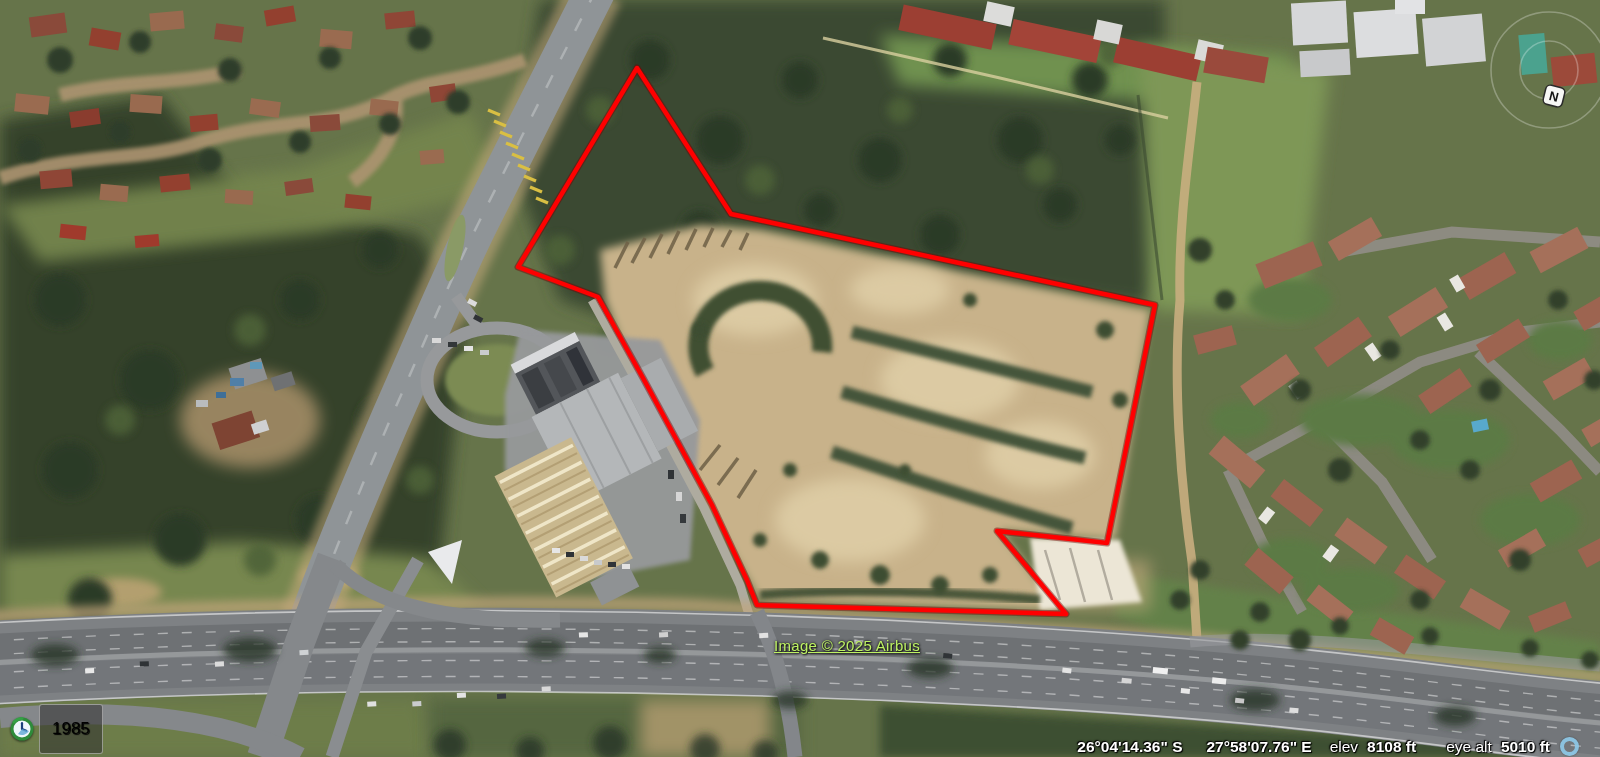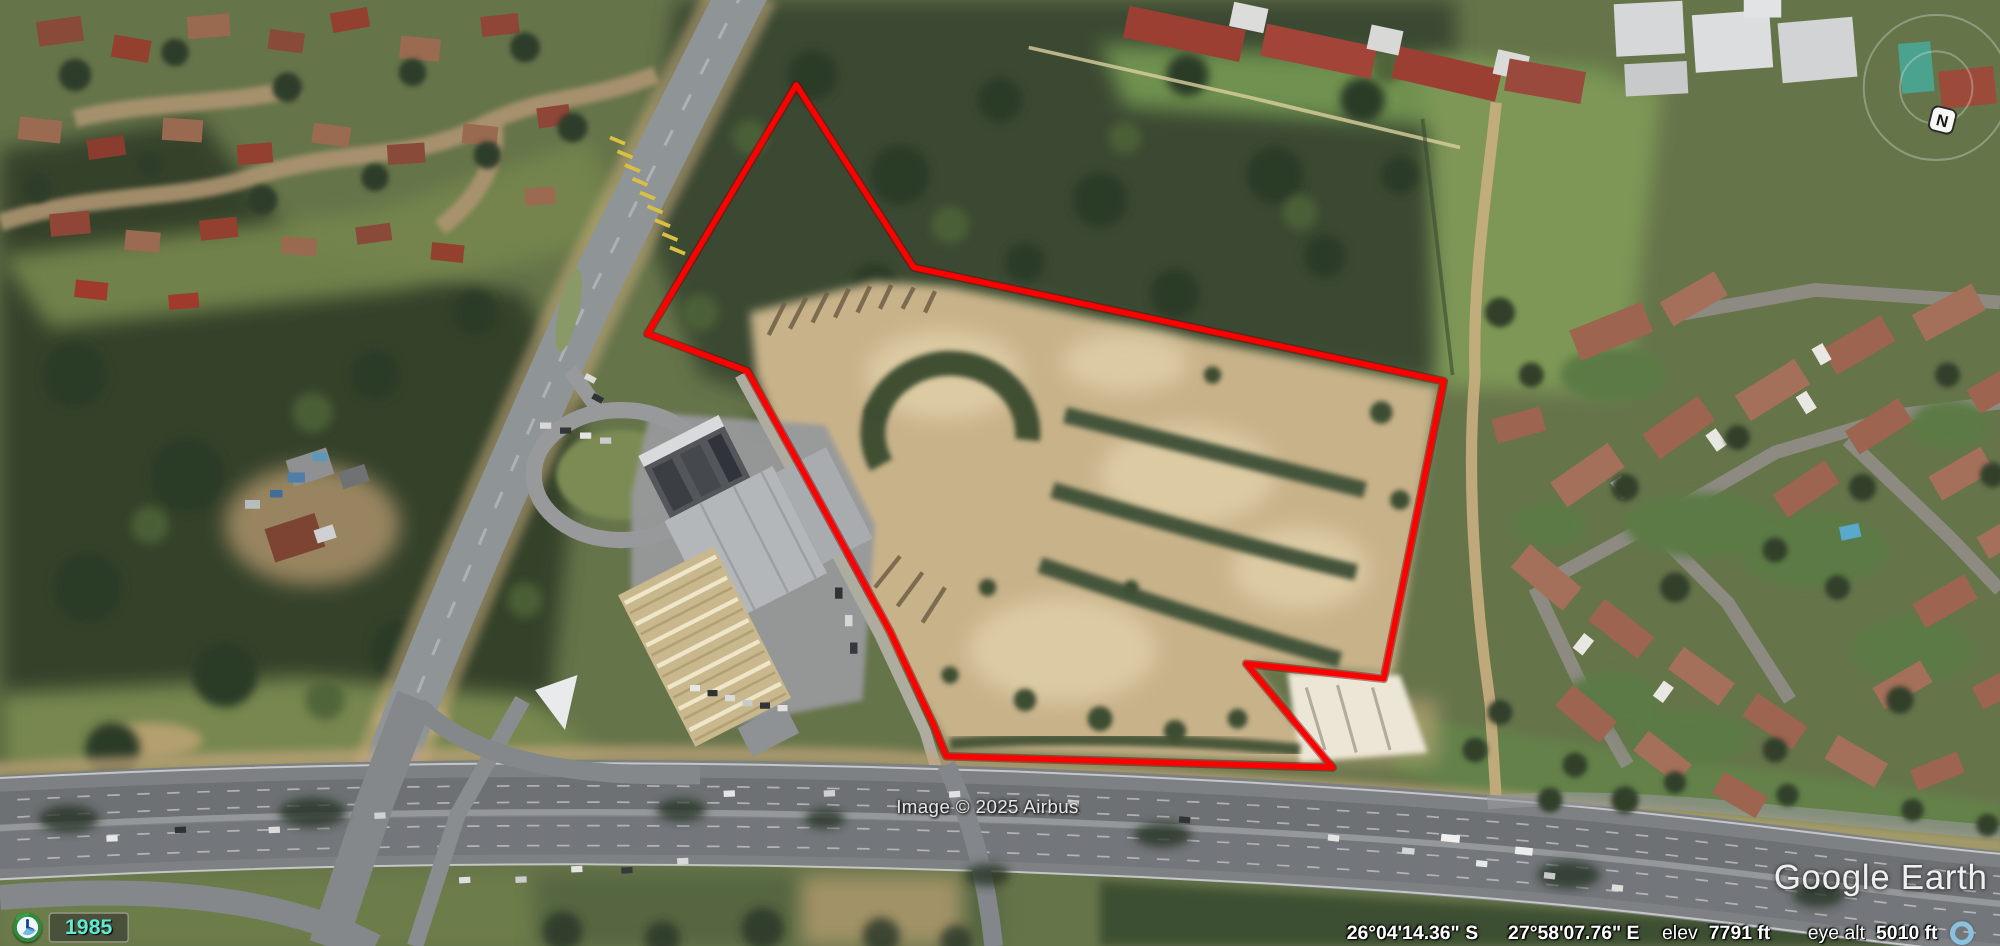--- a/index.html
+++ b/index.html
@@ -1,42 +1,42 @@
 <!DOCTYPE html>
 <html><head>
 <meta charset="utf-8">
 <style>
   html,body{margin:0;padding:0;background:#000;}
   .stage{position:relative;width:1600px;height:757px;overflow:hidden;background:#5f6d45;
          font-family:"Liberation Sans",sans-serif;}
   .stage svg.scene{position:absolute;left:0;top:0;width:1600px;height:757px;display:block;}
 
   
-  .credit{position:absolute;left:660px;top:637px;width:260px;text-align:center;
-          color:#e5e5e5;font-size:15px;letter-spacing:.3px;
-          text-shadow:0 0 3px #000,1px 1px 2px #000;}
+  .credit{position:absolute;left:660px;top:637px;width:260px;text-align:right;
+          color:#bef264;font-size:15px;letter-spacing:.3px;
+          text-shadow:0 0 3px #000,1px 1px 2px #000;text-decoration:underline;}
   .ge-logo{position:absolute;left:1419px;top:686px;color:rgba(255,255,255,.92);
            font-size:28px;font-weight:400;letter-spacing:.5px;
            text-shadow:0 1px 4px rgba(0,0,0,.6),0 0 2px rgba(0,0,0,.5);}
   .statusbar{position:absolute;right:21px;bottom:1px;display:flex;align-items:center;
              color:#fff;font-size:15.5px;font-weight:700;white-space:nowrap;
              text-shadow:1px 1px 1px #000,-1px -1px 1px #000,0 0 3px #000;}
   .statusbar .lat{margin-right:24px;}
   .statusbar .lon{margin-right:18px;}
   .statusbar .lbl{margin-right:9px;font-weight:400;}
   .statusbar .val{margin-right:0;}
   .statusbar .gap{display:inline-block;width:30px;}
   .spinner{display:inline-block;width:11px;height:11px;margin-left:10px;
            border:4px solid rgba(140,197,228,.95);border-radius:50%;
            box-shadow:0 0 2px rgba(0,0,0,.4);}
   .timebox{position:absolute;left:10px;bottom:3px;display:flex;align-items:center;}
   .clock-icon{width:24px;height:24px;margin-right:5px;filter:drop-shadow(0 1px 1px rgba(0,0,0,.6));}
   .year-badge{background:rgba(45,45,45,.55);border:1px solid rgba(230,230,230,.5);
-              border-radius:3px;padding:0 12px;height:22px;line-height:22px;
-              color:#5eead4;font-size:17px;font-weight:700;
+              border-radius:3px;padding:13px 12px;height:22px;line-height:22px;
+              color:#000000;font-size:17px;font-weight:400;
               text-shadow:1px 1px 1px #000;}
   .n-badge{position:absolute;left:1545px;top:87px;width:18px;height:18px;border-radius:4px;
            background:#f7f7f5;color:#151515;font-size:13px;font-weight:700;
            display:flex;align-items:center;justify-content:center;
            transform:rotate(14deg);box-shadow:0 0 0 1.5px #2a2a2a,0 1px 2px rgba(0,0,0,.5);}
 </style>
 </head>
 <body>
 
 <div class="stage">
@@ -493,39 +493,38 @@
     </g>
 
     <g fill="none" stroke="rgba(255,255,255,.28)" stroke-width="1.6">
       <circle cx="1549" cy="70" r="29"></circle>
       <circle cx="1549" cy="70" r="58"></circle>
     </g>
   </svg>
 
   <div class="credit">Image © 2025 Airbus</div>
 
-  <div class="ge-logo">Google Earth</div>
 
   <div class="n-badge">N</div>
 
   <div class="timebox">
     <svg class="clock-icon" viewBox="0 0 24 24">
       <circle cx="12" cy="12" r="10" fill="#eef6fb" stroke="#2e8b3a" stroke-width="3"></circle>
       <path d="M4,5 A11,11 0 0 1 12,1.5" fill="none" stroke="#35a046" stroke-width="3" stroke-linecap="round"></path>
       <path d="M12,12 L12,6.2" stroke="#1b3f7a" stroke-width="2.2" stroke-linecap="round"></path>
       <path d="M12,12 L16.2,13.8" stroke="#1b3f7a" stroke-width="2.2" stroke-linecap="round"></path>
       <path d="M12,12 L8,17 A8,8 0 0 0 19,14 Z" fill="#5fa8d6" opacity=".8"></path>
     </svg>
     <span class="year-badge">1985</span>
   </div>
 
   <div class="statusbar">
     <span class="lat">26°04'14.36" S</span>
     <span class="lon">27°58'07.76" E</span>
     <span class="lbl">elev</span>
-    <span class="val">7791 ft</span>
+    <span class="val">8108 ft</span>
     <span class="gap"></span>
     <span class="lbl">eye alt</span>
     <span class="val">5010 ft</span>
     <span class="spinner"></span>
   </div>
 
 </div>
 
 </body></html>

